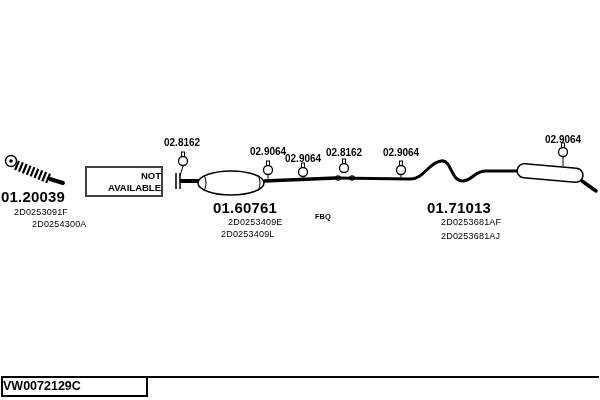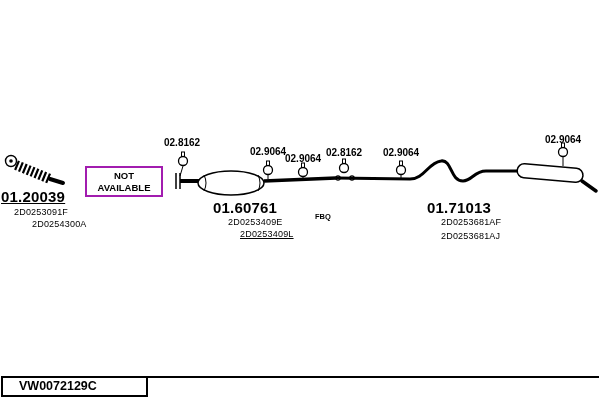--- a/index.html
+++ b/index.html
@@ -6,28 +6,28 @@
   html,body { background:#ffffff; }
   body { font-family:"Liberation Sans", sans-serif; color:#000; }
   .canvas { position:relative; width:600px; height:400px; background:#fff; overflow:hidden; }
   .lbl { position:absolute; color:#000; white-space:nowrap; }
   .num { font-size:15px; font-weight:bold; letter-spacing:0.2px; }
   .code { font-size:9px; letter-spacing:0.2px;text-align:center; }
   .clamp-lbl { font-size:10px; font-weight:bold; }
   .flow-mark { font-size:7.5px; font-weight:bold;margin-top:41px; }
   .na-box {
     position:absolute; left:85px; top:166px; width:78px; height:31px;
-    border:2px solid #a21caf; display:flex; flex-direction:column;
-    align-items:center; justify-content:center;
+    border:2px solid #404040; display:flex; flex-direction:column;
+    align-items:flex-end; justify-content:center;
     font-size:9.5px; font-weight:bold; line-height:1.25; background:#fff;
   }
   .footer-box {
     position:absolute; left:1px; top:376px; width:147px; height:21px;
     border:2px solid #000; font-size:12.5px; font-weight:bold;
-    line-height:17px; padding-left:16px; background:#fff;
+    line-height:17px; padding-left:0; background:#fff;
   }
   .footer-line {
     position:absolute; left:148px; top:376px; width:451px; height:0;
     border-top:2px solid #000;
   }
   svg.drawing { position:absolute; left:0; top:0; }
 </style>
 </head>
 <body>
 
@@ -84,32 +84,32 @@
 
   <div class="lbl clamp-lbl" style="left:164px; top:137px;">02.8162</div>
   <div class="lbl clamp-lbl" style="left:250px; top:146px;">02.9064</div>
   <div class="lbl clamp-lbl" style="left:285px; top:153px;">02.9064</div>
   <div class="lbl clamp-lbl" style="left:326px; top:147px;">02.8162</div>
   <div class="lbl clamp-lbl" style="left:383px; top:147px;">02.9064</div>
   <div class="lbl clamp-lbl" style="left:545px; top:134px;">02.9064</div>
 
   <div class="lbl flow-mark" style="left:315px; top:171px;">FBQ</div>
 
-  <div class="lbl num" style="left:1px;  top:188px;text-decoration:underline;">01.20039</div>
+  <div class="lbl num" style="left:1px;  top:188px;">01.20039</div>
   <div class="lbl code" style="left:14px; top:207px;">2D0253091F</div>
   <div class="lbl code" style="left:32px; top:219px;">2D0254300A</div>
 
   <div class="na-box">
     <span>NOT</span>
     <span>AVAILABLE</span>
   </div>
 
   <div class="lbl num" style="left:213px; top:199px;">01.60761</div>
   <div class="lbl code" style="left:228px; top:217px;">2D0253409E</div>
-  <div class="lbl code" style="left:240px; top:229px;text-decoration:underline;">2D0253409L</div>
+  <div class="lbl code" style="left:221px; top:229px;">2D0253409L</div>
 
   <div class="lbl num" style="left:427px; top:199px;">01.71013</div>
   <div class="lbl code" style="left:441px; top:217px;">2D0253681AF</div>
   <div class="lbl code" style="left:441px; top:231px;">2D0253681AJ</div>
 
   <div class="footer-box">
     <span>VW0072129C</span>
   </div>
   <div class="footer-line"></div>
 

